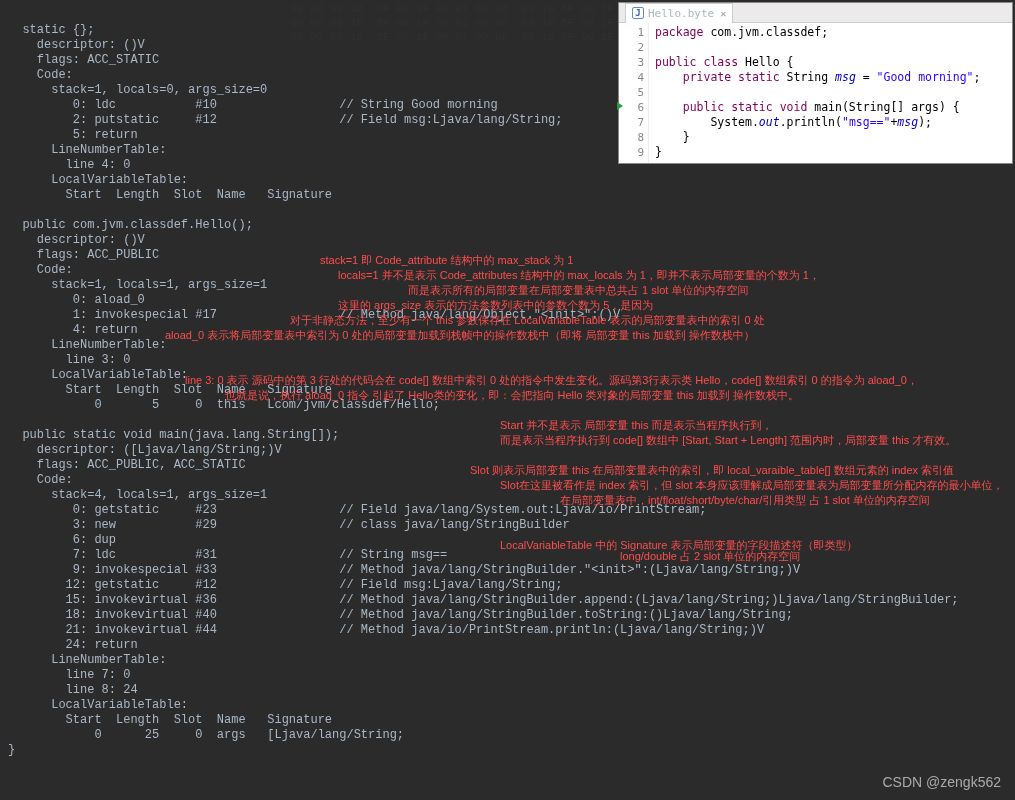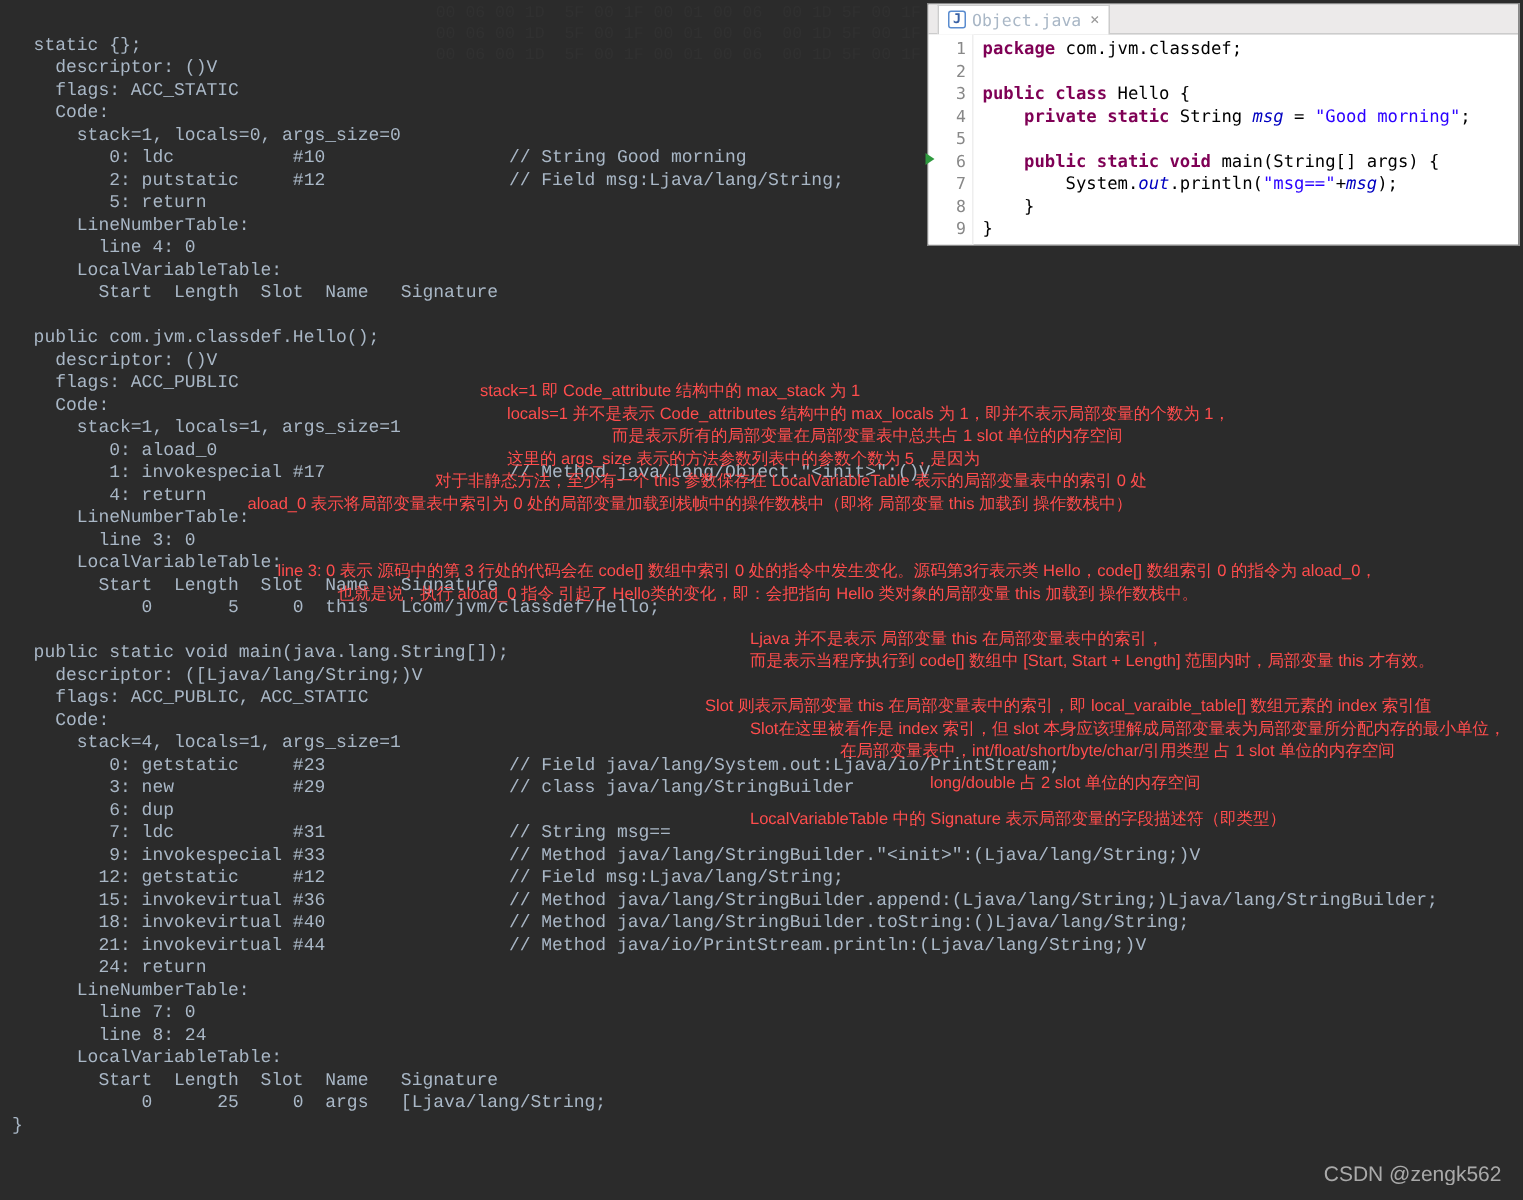--- a/index.html
+++ b/index.html
@@ -84,21 +84,21 @@
     border-top: 4px solid transparent;
     border-bottom: 4px solid transparent;
   }
   .editor .src {
     padding: 2px 6px;
     font-size: 11.5px;
     line-height: 15px;
     white-space: pre;
     color: #000;
   }
-  .kw { color: #7f0055; font-weight: bold; }
+  .kw { color: #7f0055; font-weight: normal; }
   .str { color: #2a00ff; }
   .fld-i { color: #0000c0; font-style: italic; }
   .watermark {
     position: absolute;
     right: 14px;
     bottom: 10px;
     color: #c9c9c9;
     font-family: sans-serif;
     font-size: 14px;
     opacity: 0.8;
@@ -169,33 +169,33 @@
 </div>
 
 <div class="annot" style="top:253px;left:320px">stack=1 即 Code_attribute 结构中的 max_stack 为 1</div>
 <div class="annot" style="top:268px;left:338px">locals=1 并不是表示 Code_attributes 结构中的  max_locals 为 1，即并不表示局部变量的个数为 1，</div>
 <div class="annot" style="top:283px;left:408px">而是表示所有的局部变量在局部变量表中总共占 1 slot 单位的内存空间</div>
 <div class="annot" style="top:298px;left:338px">这里的 args_size 表示的方法参数列表中的参数个数为 5，是因为</div>
 <div class="annot" style="top:313px;left:290px">对于非静态方法，至少有一个 this 参数保存在 LocalVariableTable 表示的局部变量表中的索引 0 处</div>
 <div class="annot" style="top:328px;left:165px">aload_0 表示将局部变量表中索引为 0 处的局部变量加载到栈帧中的操作数栈中（即将 局部变量 this 加载到 操作数栈中）</div>
 <div class="annot" style="top:373px;left:185px">line 3: 0 表示 源码中的第 3 行处的代码会在 code[] 数组中索引 0 处的指令中发生变化。源码第3行表示类 Hello，code[] 数组索引 0 的指令为 aload_0，</div>
 <div class="annot" style="top:388px;left:225px">也就是说，执行 aload_0 指令 引起了 Hello类的变化，即：会把指向 Hello 类对象的局部变量 this 加载到 操作数栈中。</div>
-<div class="annot" style="top:418px;left:500px">Ljava 并不是表示 局部变量 this 在局部变量表中的索引，</div>
+<div class="annot" style="top:418px;left:500px">Start 并不是表示 局部变量 this 而是表示当程序执行到，</div>
 <div class="annot" style="top:433px;left:500px">而是表示当程序执行到 code[] 数组中 [Start, Start + Length] 范围内时，局部变量 this 才有效。</div>
 <div class="annot" style="top:463px;left:470px">Slot 则表示局部变量 this 在局部变量表中的索引，即 local_varaible_table[] 数组元素的 index 索引值</div>
 <div class="annot" style="top:478px;left:500px">Slot在这里被看作是 index 索引，但 slot 本身应该理解成局部变量表为局部变量所分配内存的最小单位，</div>
 <div class="annot" style="top:493px;left:560px">在局部变量表中，int/float/short/byte/char/引用类型  占 1 slot 单位的内存空间</div>
-<div class="annot" style="top:514px;left:620px">long/double  占 2 slot 单位的内存空间</div>
+<div class="annot" style="top:549px;left:620px">long/double  占 2 slot 单位的内存空间</div>
 <div class="annot" style="top:538px;left:500px">LocalVariableTable 中的 Signature 表示局部变量的字段描述符（即类型）</div>
 
 <div class="editor">
   <div class="tabbar">
     <div class="tab">
       <span class="j-icon">J</span>
-      <span>Object.java</span>
+      <span>Hello.byte</span>
       <span style="color:#999;font-size:10px;margin-left:2px;">✕</span>
     </div>
   </div>
   <div class="code-area">
     <div class="gutter">
       <div>1</div>
       <div>2</div>
       <div>3</div>
       <div>4</div>
       <div>5</div>

